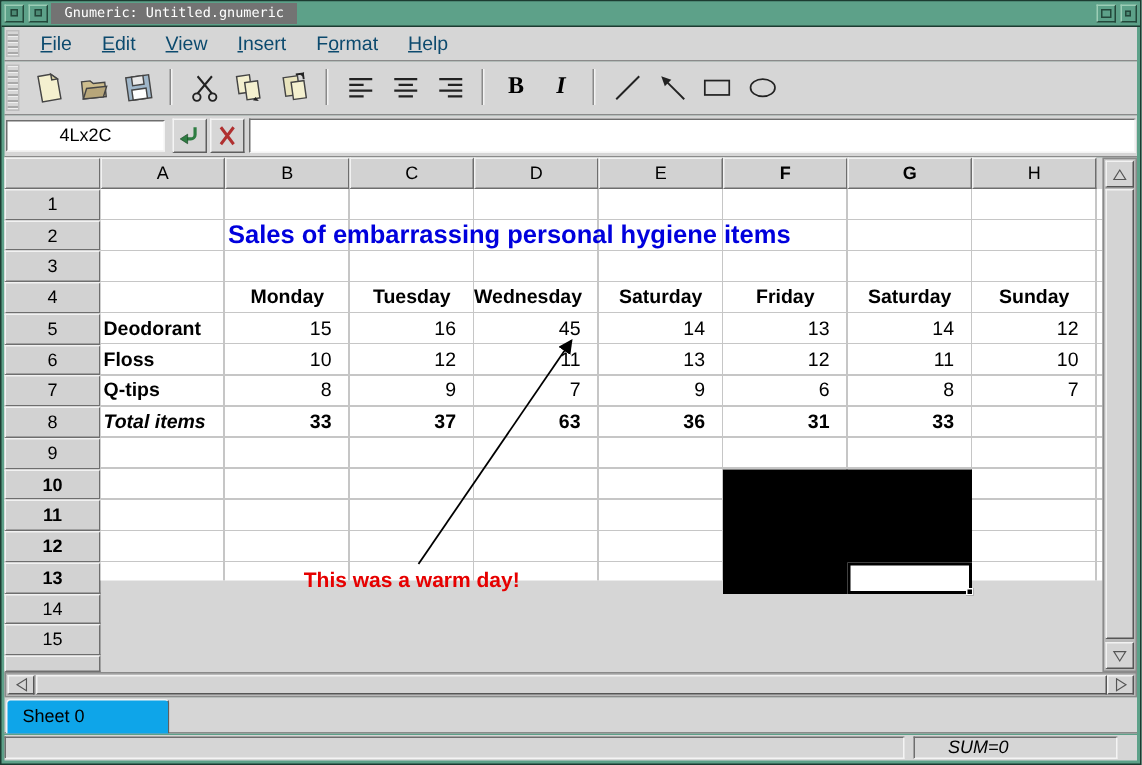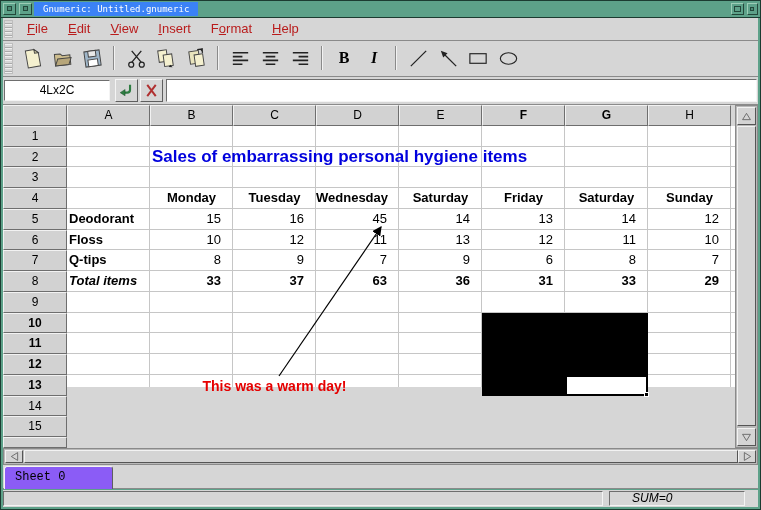--- a/index.html
+++ b/index.html
@@ -9,34 +9,34 @@
 
   
   .titlebar { position:absolute; left:0; top:0; width:100%; height:17px;
               background:#5da189; border-bottom:1px solid #1c3b31; }
   .tb-btn { position:absolute; top:2px; width:13px; height:12px; background:#5da189;
             border-top:1px solid #9ccdb6; border-left:1px solid #9ccdb6;
             border-right:1px solid #23473a; border-bottom:1px solid #23473a; }
   .tb-inner { position:absolute; left:3px; top:2px; width:5px; height:5px;
               border:1px solid #23473a; background:#4c8a74; }
   .title-dark { position:absolute; left:33px; top:1px; height:14px; line-height:14px;
-                background:#3b82f6; color:#fff; font-family:"DejaVu Sans Mono",monospace;
+                background:#737373; color:#fff; font-family:"DejaVu Sans Mono",monospace;
                 font-size:9px; padding:0 9px; letter-spacing:0; white-space:nowrap; }
 
   
   .bar { position:absolute; left:2px; width:755px; background:#d6d6d6;
          border-bottom:1px solid #8a8a8a; }
   .menubar  { top:17px; height:23px; }
   .toolbar  { top:40px; height:36px; }
   .formulabar { top:76px; height:28px; }
   .grip { position:absolute; left:1px; top:2px; bottom:2px; width:9px;
           background:repeating-linear-gradient(0deg,#efefef 0 1px,#a9a9a9 1px 2px,#d6d6d6 2px 4px);
           border:1px solid #bdbdbd; }
   .menu-item { display:inline-block; padding:0 10px; height:23px; line-height:22px;
-               font-size:13px; color:#b91c1c; cursor:default; }
+               font-size:13px; color:#0c4a6e; cursor:default; }
   .menu-item u { text-decoration:underline; }
   #menu-items { position:absolute; left:14px; top:0; white-space:nowrap; }
   #toolbar-items { position:absolute; left:14px; top:3px; white-space:nowrap; display:flex; align-items:center; }
   .tbtn { display:inline-flex; width:30px; height:28px; align-items:center; justify-content:center; }
   .tbtn svg { width:23px; height:23px; }
   .tsep { display:inline-block; width:2px; height:24px; margin:0 6px;
           border-left:1px solid #8a8a8a; border-right:1px solid #f2f2f2; }
   .bi { font-family:"Liberation Serif",serif; font-size:16px; }
   .bi.b { font-weight:bold; } .bi.i { font-style:italic; font-weight:bold; }
 
@@ -90,23 +90,23 @@
             border-right:1px solid #555; border-bottom:1px solid #555;
             display:flex; align-items:center; justify-content:center; }
   .sc-btn svg { width:11px; height:11px; }
   .thumb { position:absolute; background:#d4d4d4;
            border-top:1px solid #f2f2f2; border-left:1px solid #f2f2f2;
            border-right:1px solid #555; border-bottom:1px solid #555; }
 
   
   .tabrow { position:absolute; left:2px; top:464px; width:755px; height:24px; background:#d6d6d6;
             border-bottom:1px solid #8a8a8a; }
-  .sheettab { position:absolute; left:1px; top:1px; width:109px; height:23px; background:#8b5cf6;
+  .sheettab { position:absolute; left:1px; top:1px; width:109px; height:23px; background:#0ea5e9;
               border-top:1px solid #f4f4f4; border-left:1px solid #f4f4f4; border-right:1px solid #5f5f5f;
-              border-radius:3px 3px 0 0; font-size:12px; line-height:21px; padding-left:10px;font-family:Liberation Mono, monospace; }
+              border-radius:3px 3px 0 0; font-size:12px; line-height:21px; padding-left:10px; }
   .statusbar { position:absolute; left:2px; top:489px; width:755px; height:17px; background:#d6d6d6; }
   .sb-panel { position:absolute; top:1px; height:15px;
               border-top:1px solid #6e6e6e; border-left:1px solid #6e6e6e;
               border-bottom:1px solid #f4f4f4; border-right:1px solid #f4f4f4;
               font-size:12px; line-height:13px; }
   .sb-left { left:0; width:600px; }
   .sb-right { left:606px; width:136px; padding-left:22px;font-style:italic; }
 </style>
 </head>
 <body>
@@ -317,21 +317,20 @@
         <div class="cell num" style="left: 415px; width: 83px; top: 124.398px;">6</div>
         <div class="cell num" style="left: 498px; width: 83px; top: 124.398px;">8</div>
         <div class="cell num" style="left: 581px; width: 83px; top: 124.398px;">7</div>
         <div class="cell bi-style" style="left: 2px; top: 145.131px; width: 79px;">Total items</div>
         <div class="cell num bold" style="left: 83px; width: 83px; top: 145.131px;">33</div>
         <div class="cell num bold" style="left: 166px; width: 83px; top: 145.131px;">37</div>
         <div class="cell num bold" style="left: 249px; width: 83px; top: 145.131px;">63</div>
         <div class="cell num bold" style="left: 332px; width: 83px; top: 145.131px;">36</div>
         <div class="cell num bold" style="left: 415px; width: 83px; top: 145.131px;">31</div>
         <div class="cell num bold" style="left: 498px; width: 83px; top: 145.131px;">33</div>
-        <div class="cell num bold" style="left: 581px; width: 83px; top: 145.131px;">29</div>
         <div class="annotation" style="left: 83px; width: 249px; top: 249.796px; height: 20.733px; line-height: 20.733px; color: rgb(230, 0, 0);">This was a warm day!</div>
         <div class="active-cell" style="left: 498px; top: 248.796px; width: 83px; height: 20.733px;">
           <div class="fill-handle"></div>
         </div>
         <svg id="arrow-svg" width="668" height="322">
           <defs>
             <marker id="ah" markerWidth="10" markerHeight="8" refX="7" refY="4" orient="auto">
               <path d="M0 0L8 4L0 8z" fill="#000"></path>
             </marker>
           </defs>

